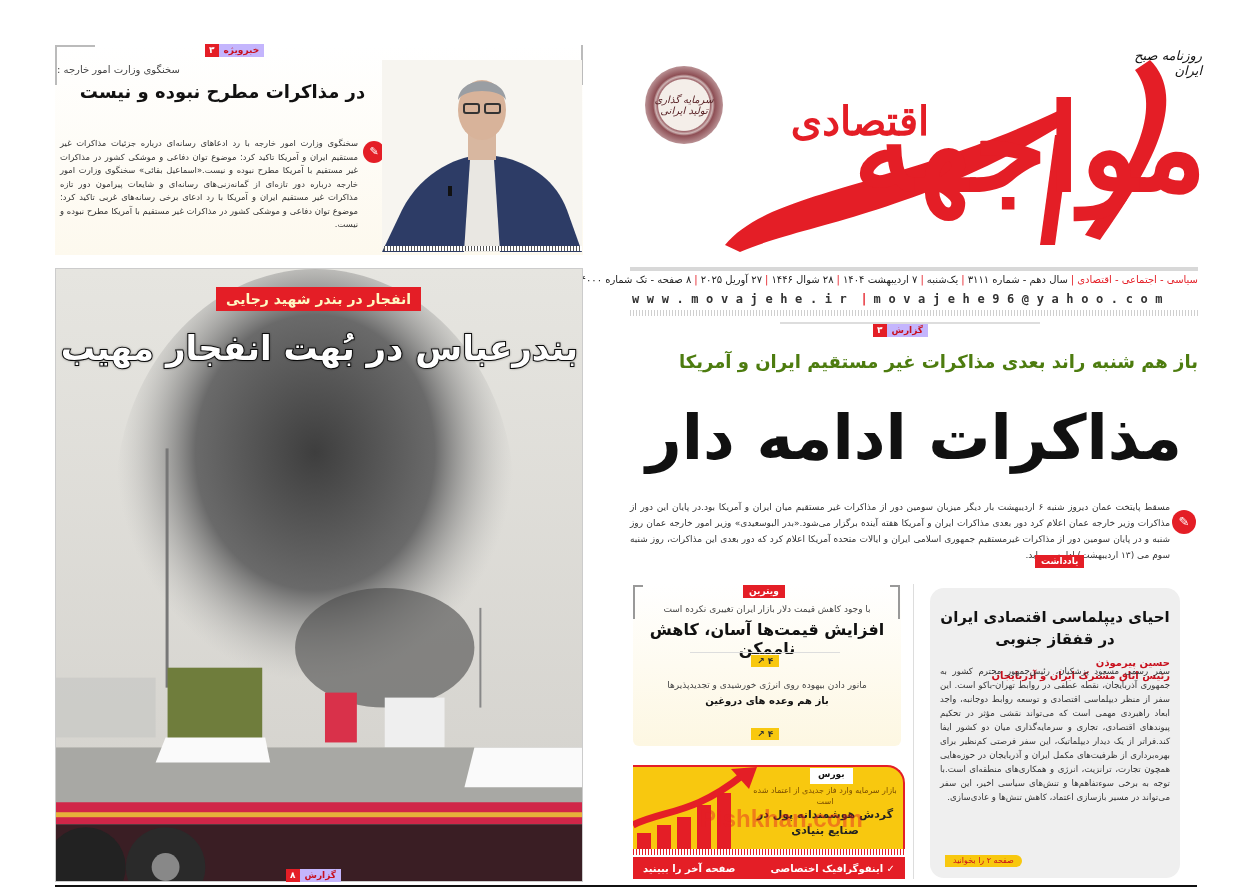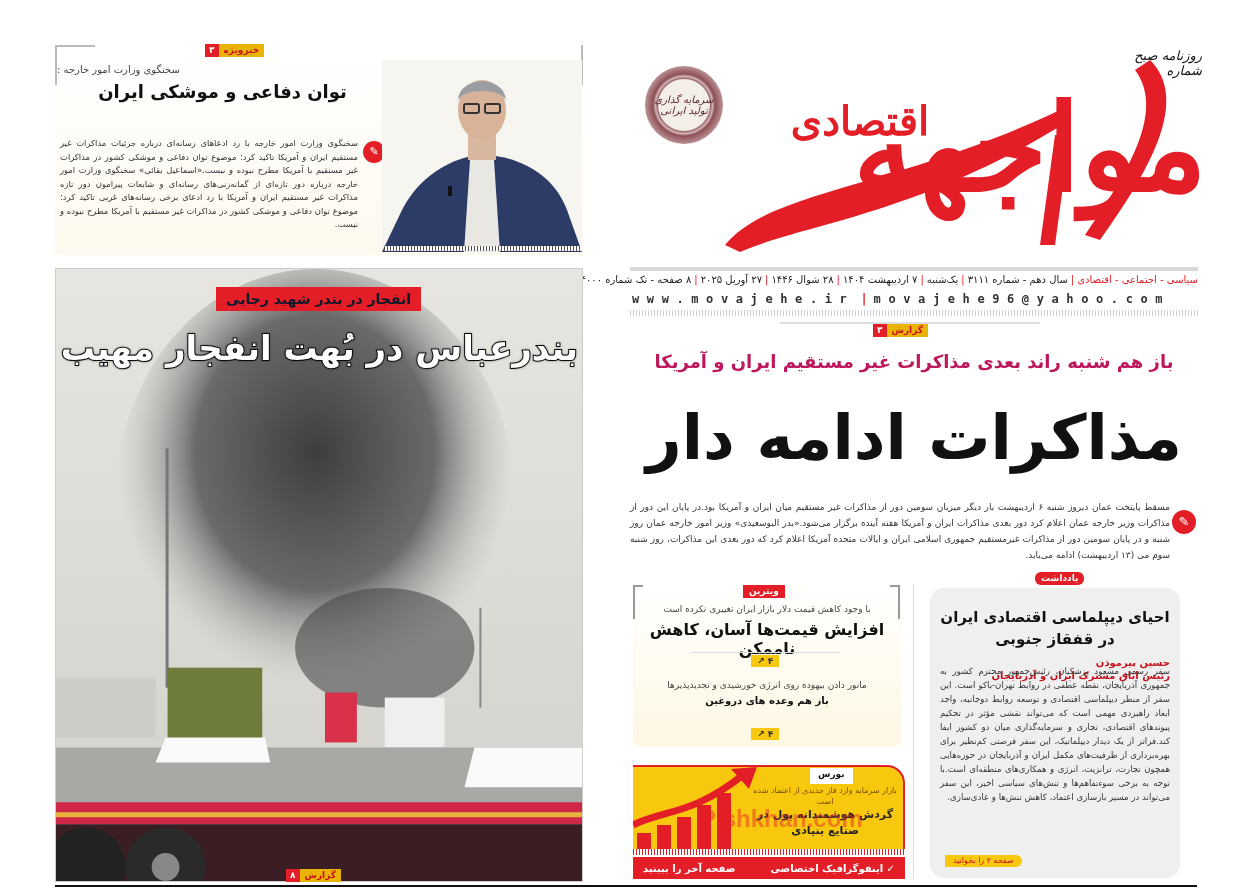--- a/index.html
+++ b/index.html
@@ -19,49 +19,49 @@
   .info-rule { left: 630px; top: 267px; width: 568px; height: 4px; background: #d8d8d8; }
   .info-line { left: 630px; top: 274px; width: 568px; height: 16px; font-size: 10px; color: #222; white-space: nowrap; display: flex; justify-content: space-between; }
   .info-line .cat { color: #e41e26; }
   .info-line .sep { color: #e41e26; margin: 0 3px; }
   .web-line { left: 632px; top: 292px; width: 566px; height: 16px; direction: ltr; font-size: 12px; font-weight: bold; color: #333; letter-spacing: 7.6px; white-space: nowrap; font-family: "DejaVu Sans Mono", monospace; }
   .web-line .pipe { color: #e41e26; letter-spacing: 0; margin: 0 6px; }
   .hatch { left: 630px; top: 310px; width: 568px; height: 6px; background: repeating-linear-gradient(90deg, #cfcfcf 0 1px, #fff 1px 3px); }
 
   
   .pill { display: inline-flex; height: 13px; font-size: 9px; font-weight: bold; line-height: 13px; }
-  .pill .pl { background: #eab308; color: #c8101d; padding: 0 5px; }
+  .pill .pl { background: #c4b5fd; color: #c8101d; padding: 0 5px; }
   .pill .pn { background: #e41e26; color: #fff; padding: 0 4px; }
   .pill-red { background: #e41e26; color: #fff; padding: 0 6px; height: 13px; font-size: 9px; font-weight: bold; line-height: 13px; display: inline-block; }
   .pill-yel { background: #f8c80f; color: #333; padding: 0 6px; height: 12px; font-size: 9px; font-weight: bold; line-height: 12px; display: inline-block; }
 
   
   .lead-rule { left: 780px; top: 322px; width: 260px; height: 2px; background: #ddd; }
   .lead-tag { left: 873px; top: 324px; }
-  .lead-kicker { left: 630px; top: 351px; width: 568px; text-align: center; font-size: 18px; font-weight: bold; color: #be185d; }
+  .lead-kicker { left: 630px; top: 351px; width: 568px; text-align: right; font-size: 18px; font-weight: bold; color: #4d7c0f; }
   .lead-headline { left: 630px; top: 392px; width: 568px; text-align: center; font-size: 62px; font-weight: bold; color: #111; line-height: 92px; letter-spacing: -1px; }
   .lead-body { left: 630px; top: 499px; width: 540px; font-size: 9px; line-height: 16px; color: #333; text-align: justify; }
   .lead-icon { left: 1172px; top: 510px; width: 24px; height: 24px; border-radius: 50%; background: #e41e26; color: #fff; font-size: 13px; text-align: center; line-height: 24px; }
 
   
   .tl-frame { left: 55px; top: 45px; width: 528px; height: 210px; background: linear-gradient(180deg, #ffffff 0%, #fdf9ee 100%); }
   .tl-corner-l { left: 55px; top: 45px; width: 40px; height: 40px; border-top: 2px solid #bbb; border-left: 2px solid #bbb; }
   .tl-corner-r { left: 575px; top: 45px; width: 8px; height: 40px; border-right: 2px solid #bbb; }
   .tl-tag { left: 205px; top: 44px; }
   .tl-kicker { left: 57px; top: 64px; width: 325px; text-align: left; font-size: 10px; color: #444; }
   .tl-head { left: 60px; top: 80px; width: 325px; text-align: center; font-size: 18px; font-weight: bold; line-height: 24px; color: #111; }
   .tl-icon { left: 363px; top: 141px; width: 22px; height: 22px; border-radius: 50%; background: #e41e26; color: #fff; font-size: 11px; text-align: center; line-height: 22px; }
   .tl-body { left: 60px; top: 137px; width: 298px; font-size: 8.4px; line-height: 13.5px; color: #333; text-align: justify; }
   .portrait { left: 382px; top: 60px; width: 200px; height: 192px; overflow: hidden; }
   .portrait-hatch { left: 384px; top: 246px; width: 198px; height: 5px; background: repeating-linear-gradient(90deg, #555 0 1px, #fff 1px 3px); }
 
   
   .photo { left: 55px; top: 268px; width: 528px; height: 614px; overflow: hidden; border: 1px solid #ccc; }
   .photo svg { width: 100%; height: 100%; display: block; }
-  .photo-kicker { left: 216px; top: 287px; background: #e41e26; color: #0f172a; font-size: 14px; font-weight: bold; padding: 2px 10px; height: 24px; line-height: 20px; }
+  .photo-kicker { left: 216px; top: 287px; background: #e41e26; color: #fef9c3; font-size: 14px; font-weight: bold; padding: 2px 10px; height: 24px; line-height: 20px; }
   .photo-head { left: 60px; top: 328px; width: 518px; font-size: 34px; font-weight: bold; color: #fff; -webkit-text-stroke: 2px #111; paint-order: stroke fill; text-shadow: 0 0 3px #000; }
   .photo-tag { left: 286px; top: 869px; }
 
   
   .vt-box { left: 633px; top: 584px; width: 268px; height: 162px; background: linear-gradient(180deg, #fff 0%, #fdf7e2 100%); border-radius: 6px; }
   .vt-corner-l { left: 633px; top: 585px; width: 10px; height: 34px; border-left: 2px solid #999; border-top: 2px solid #999; }
   .vt-corner-r { left: 890px; top: 585px; width: 10px; height: 34px; border-right: 2px solid #999; border-top: 2px solid #999; }
   .vt-tag { left: 743px; top: 585px; }
   .vt-k1 { left: 633px; top: 604px; width: 268px; text-align: center; font-size: 9px; color: #444; }
   .vt-h1 { left: 633px; top: 620px; width: 268px; text-align: center; font-size: 16px; font-weight: bold; color: #111; }
@@ -77,32 +77,32 @@
   .bs-tag { left: 810px; top: 768px; background: #fff; color: #111; font-size: 9px; font-weight: bold; padding: 0 8px; height: 16px; line-height: 13px; }
   .bs-k { left: 745px; top: 785px; width: 160px; text-align: center; font-size: 8px; line-height: 11px; color: #7a4d00; }
   .bs-h { left: 745px; top: 807px; width: 160px; text-align: center; font-size: 11px; font-weight: bold; line-height: 16px; color: #222; }
   .bs-chart { left: 633px; top: 765px; width: 130px; height: 85px; }
   .bs-hatch { left: 633px; top: 849px; width: 272px; height: 6px; background: repeating-linear-gradient(90deg, #e41e26 0 1px, #fff 1px 3px); }
   .bs-bar { left: 633px; top: 857px; width: 272px; height: 22px; background: #e41e26; color: #fff; font-size: 10px; font-weight: bold; display: flex; justify-content: space-between; align-items: center; padding: 0 10px; }
   .watermark { left: 700px; top: 805px; direction: ltr; font-size: 24px; color: rgba(228,30,38,0.45); font-family: "Liberation Sans", sans-serif; font-weight: bold; }
 
   
   .nt-box { left: 930px; top: 588px; width: 250px; height: 290px; background: #efefef; border-radius: 14px; }
-  .nt-tag { left: 1035px; top: 572px; border-radius: 6px; }
+  .nt-tag { left: 1035px; top: 555px; }
   .nt-head { left: 935px; top: 606px; width: 240px; text-align: center; font-size: 15px; font-weight: bold; line-height: 22px; color: #111; }
   .nt-author { left: 940px; top: 656px; width: 230px; text-align: right; font-size: 10px; font-weight: bold; line-height: 13px; color: #c8101d; }
   .nt-body { left: 940px; top: 664px; width: 230px; font-size: 8.6px; line-height: 14px; color: #333; text-align: justify; }
   .nt-more { left: 945px; top: 855px; background: #f8c80f; color: #c8101d; font-size: 8px; padding: 0 8px; height: 12px; line-height: 12px; border-radius: 0 6px 6px 0; }
 
   .bottom-rule { left: 55px; top: 885px; width: 1142px; height: 2px; background: #111; }
 </style>
 </head>
 <body>
 
-<div class="abs daily-tag">روزنامه صبح شماره</div>
+<div class="abs daily-tag">روزنامه صبح ایران</div>
 
 <div class="abs logo">
   <svg viewBox="0 0 575 215" preserveAspectRatio="none">
     <path d="M95 205 C 140 150, 260 150, 430 70 L 440 80 C 290 175, 170 185, 110 212 Z" fill="#e41e26"></path>
     <path d="M520 20 C 560 60, 520 130, 470 200 L 455 195 C 500 130, 535 70, 505 30 Z" fill="#e41e26"></path>
     <path d="M425 95 L 440 95 L 425 205 L 410 205 Z" fill="#e41e26"></path>
     <text class="logo-word" x="400" y="150" font-size="120" text-anchor="middle">مواجهه</text>
     <text class="logo-word" x="230" y="95" font-size="40" text-anchor="middle">اقتصادی</text>
   </svg>
 </div>
@@ -132,21 +132,21 @@
 
 <div class="abs tl-frame"></div>
 <div class="abs tl-corner-l"></div>
 <div class="abs tl-corner-r"></div>
 <div class="abs tl-tag pill">
   <span class="pl">خبرویژه</span>
   <span class="pn">۳</span>
 </div>
 <div class="abs tl-kicker">سخنگوی وزارت امور خارجه :</div>
 <div class="abs tl-head">
-  <div>توان دفاعی و موشکی ایران</div>
+  <div>در مذاکرات مطرح نبوده و نیست</div>
 </div>
 <div class="abs tl-icon">✎</div>
 <div class="abs tl-body">سخنگوی وزارت امور خارجه با رد ادعاهای رسانه‌ای درباره جزئیات مذاکرات غیر مستقیم ایران و آمریکا تاکید کرد: موضوع توان دفاعی و موشکی کشور در مذاکرات غیر مستقیم با آمریکا مطرح نبوده و نیست.«اسماعیل بقائی» سخنگوی وزارت امور خارجه درباره دور تازه‌ای از گمانه‌زنی‌های رسانه‌ای و شایعات پیرامون دور تازه مذاکرات غیر مستقیم ایران و آمریکا با رد ادعای برخی رسانه‌های غربی تاکید کرد: موضوع توان دفاعی و موشکی کشور در مذاکرات غیر مستقیم با آمریکا مطرح نبوده و نیست.</div>
 
 <div class="abs portrait">
   <svg viewBox="0 0 200 192" preserveAspectRatio="none">
     <rect width="200" height="192" fill="#f7f5f0"></rect>
     <path d="M0 192 L 20 150 C 40 110, 80 95, 100 95 C 130 95, 170 110, 185 150 L 200 192 Z" fill="#2d3c66"></path>
     <path d="M88 100 L 112 100 L 118 192 L 82 192 Z" fill="#e9e7e2"></path>
     <rect x="86" y="70" width="28" height="30" fill="#d8b7a0"></rect>

